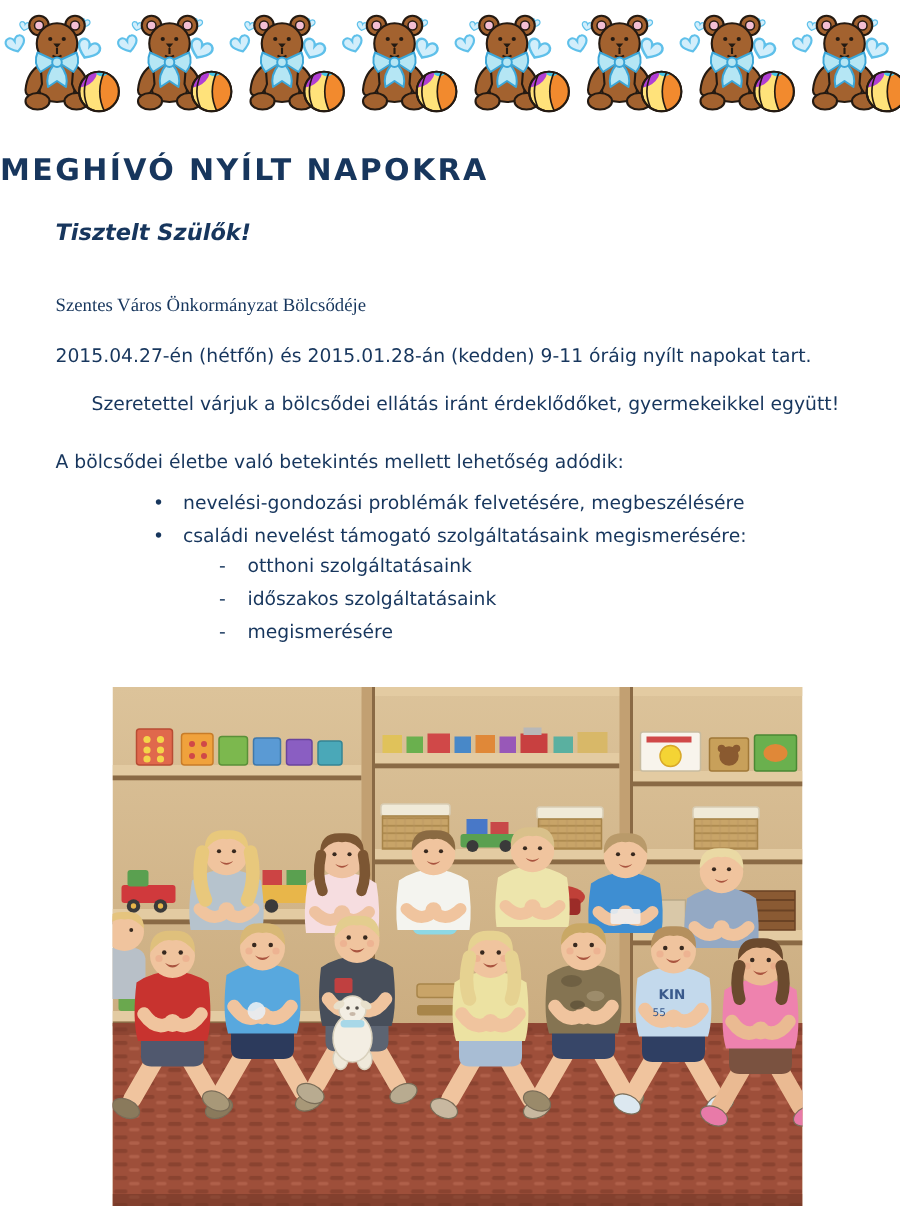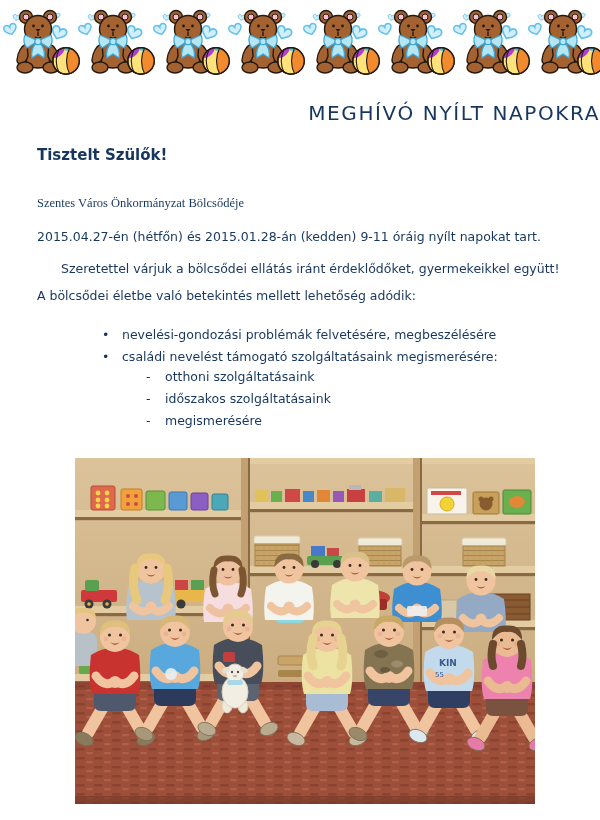--- a/index.html
+++ b/index.html
@@ -2,26 +2,26 @@
 <html lang="hu"><head>
 <meta charset="utf-8">
 <style>
   html,body{margin:0;padding:0;background:#ffffff;}
   .page{
     position:relative;width:600px;height:820px;background:#ffffff;overflow:hidden;
     font-family:"DejaVu Sans",sans-serif;color:#17365d;
   }
   .teddy-border{position:absolute;top:4px;left:0;width:600px;height:74px;}
   .doc-title{
-    position:absolute;top:88px;left:0;width:600px;text-align:right;
-    font-size:20px;font-weight:normal;letter-spacing:1.6px;white-space:nowrap;
+    position:absolute;top:88px;left:0;width:600px;text-align:left;
+    font-size:20px;font-weight:bold;letter-spacing:1.6px;white-space:nowrap;
   }
-  .salutation{position:absolute;top:146px;left:37px;font-size:15px;font-weight:bold;white-space:nowrap;}
+  .salutation{position:absolute;top:146px;left:37px;font-size:15px;font-weight:bold;white-space:nowrap;font-style:italic;}
   .para{position:absolute;left:37px;font-size:12.5px;white-space:nowrap;}
-  .p-intro{top:196px;font-family:Liberation Serif, serif;} .p-dates{top:229px;} .p-welcome{top:261px;margin-left:24px;} .p-lead{top:288px;text-align:right;}
+  .p-intro{top:196px;font-family:Liberation Serif, serif;} .p-dates{top:229px;} .p-welcome{top:261px;margin-left:24px;} .p-lead{top:300px;text-align:right;}
   .bullet-row{position:absolute;left:102px;font-size:12.5px;white-space:nowrap;display:flex;}
   .bullet-row .marker{display:inline-block;width:20px;}
   .b-0{top:327px;} .b-1{top:349px;}
   .sub-row{position:absolute;left:146px;font-size:12.5px;white-space:nowrap;display:flex;}
   .sub-row .marker{display:inline-block;width:19px;}
   .s-0{top:369px;} .s-1{top:391px;} .s-2{top:413px;}
   .photo{position:absolute;top:458px;left:75px;width:460px;height:346px;}
   .tb-heart{fill:#d2eefb;stroke:#5fc0ea;stroke-width:1.6;}
   .kid{}
   svg text{font-family:"DejaVu Sans",sans-serif;}

